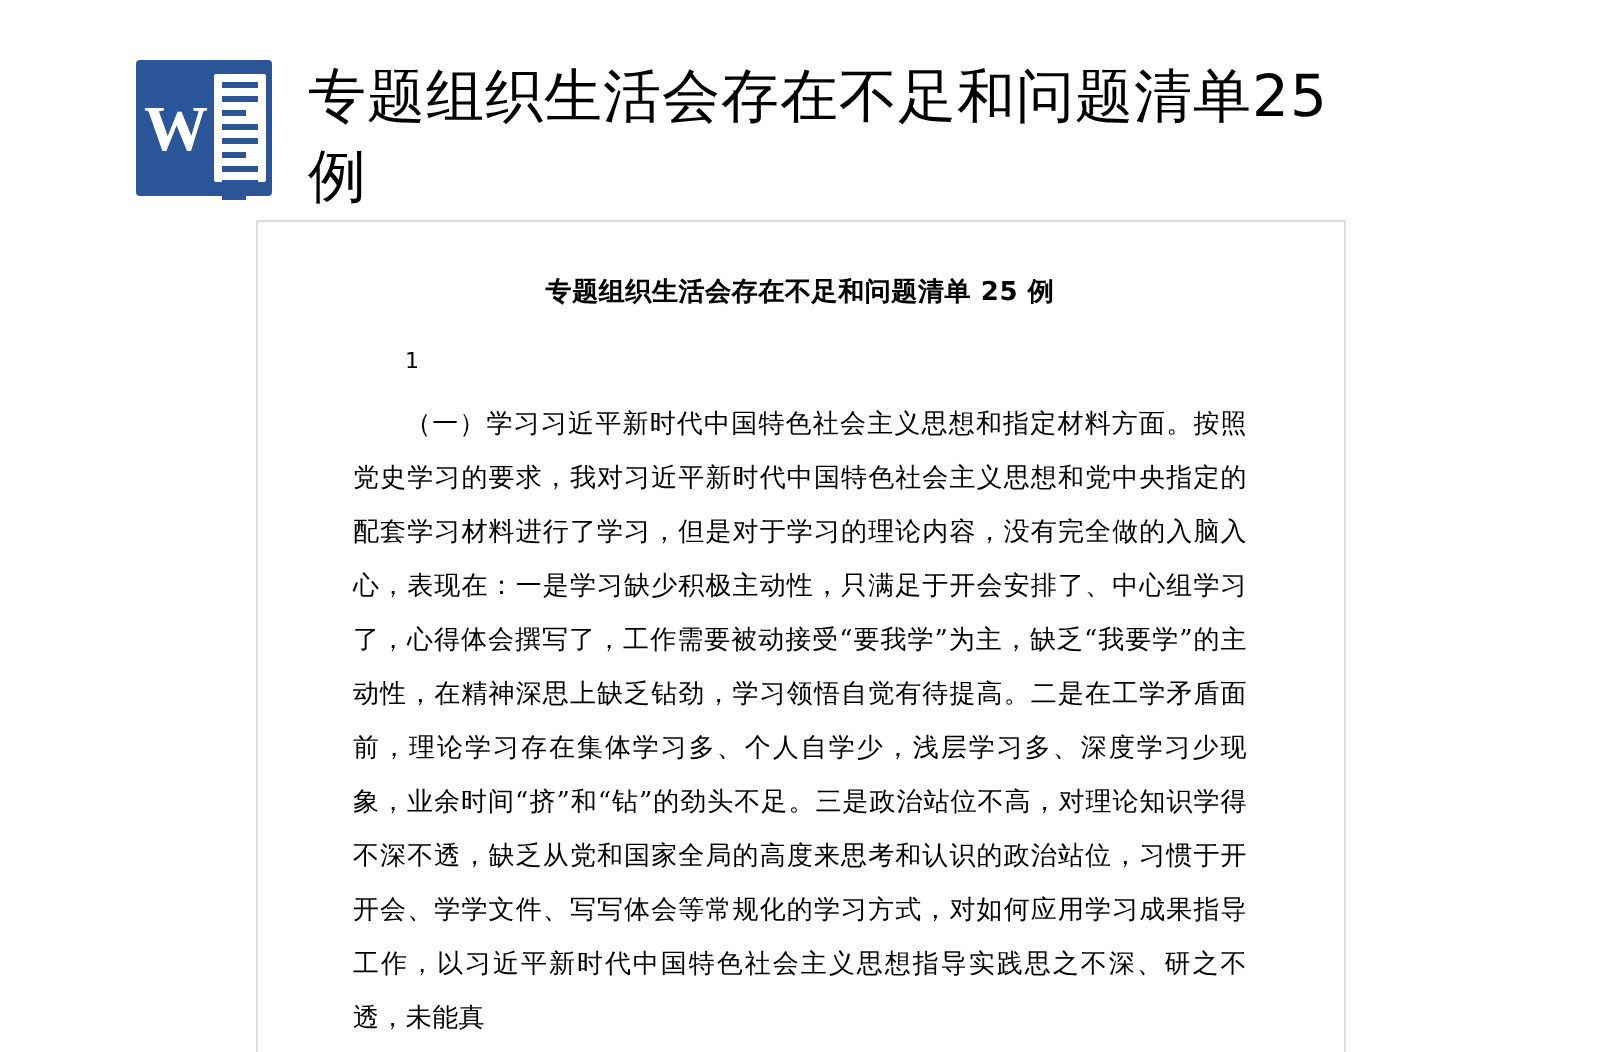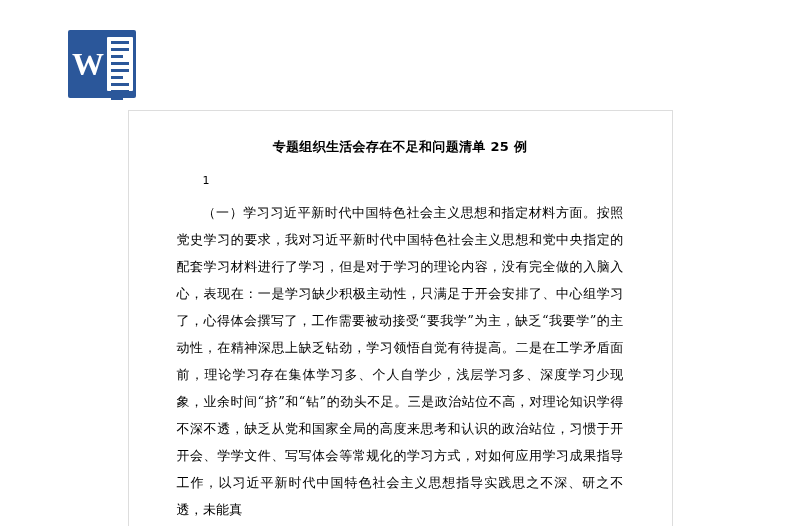--- a/index.html
+++ b/index.html
@@ -131,20 +131,21 @@
       <div class="line short"></div>
       <div class="line"></div>
       <div class="line"></div>
       <div class="line short"></div>
       <div class="line"></div>
       <div class="line"></div>
       <div class="line short"></div>
     </div>
     <div class="icon-letter">W</div>
   </div>
+  <div class="doc-title">专题组织生活会存在不足和问题清单25例</div>
 </div>
 
 <div class="page-wrap">
   <div class="page">
     <div class="page-title">专题组织生活会存在不足和问题清单 25 例</div>
     <div class="page-num">1</div>
     <p class="para">（一）学习习近平新时代中国特色社会主义思想和指定材料方面。按照党史学习的要求，我对习近平新时代中国特色社会主义思想和党中央指定的配套学习材料进行了学习，但是对于学习的理论内容，没有完全做的入脑入心，表现在：一是学习缺少积极主动性，只满足于开会安排了、中心组学习了，心得体会撰写了，工作需要被动接受“要我学”为主，缺乏“我要学”的主动性，在精神深思上缺乏钻劲，学习领悟自觉有待提高。二是在工学矛盾面前，理论学习存在集体学习多、个人自学少，浅层学习多、深度学习少现象，业余时间“挤”和“钻”的劲头不足。三是政治站位不高，对理论知识学得不深不透，缺乏从党和国家全局的高度来思考和认识的政治站位，习惯于开开会、学学文件、写写体会等常规化的学习方式，对如何应用学习成果指导工作，以习近平新时代中国特色社会主义思想指导实践思之不深、研之不透，未能真</p>
   </div>
 </div>
 

